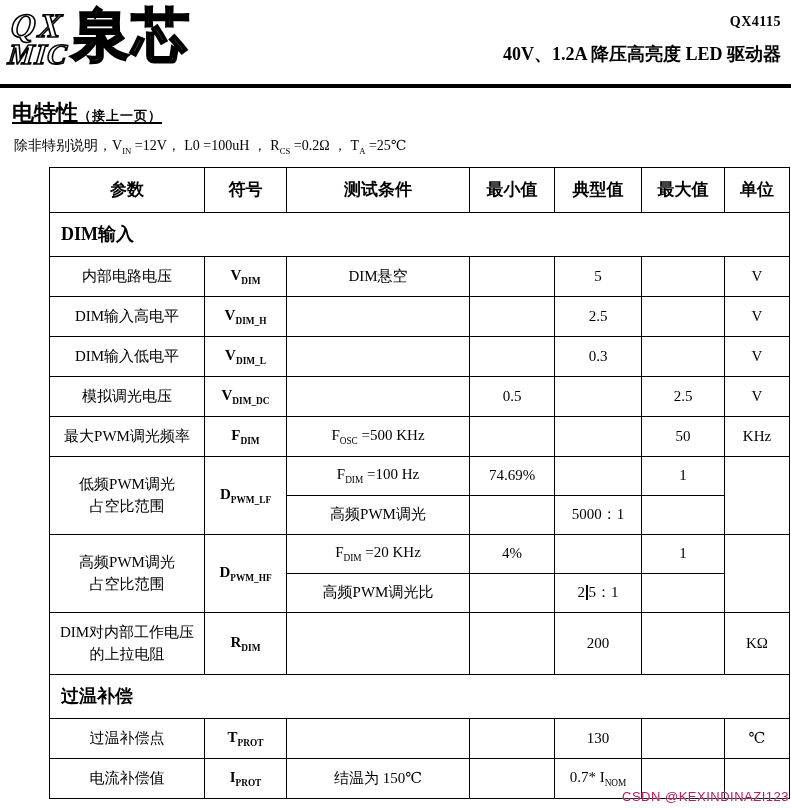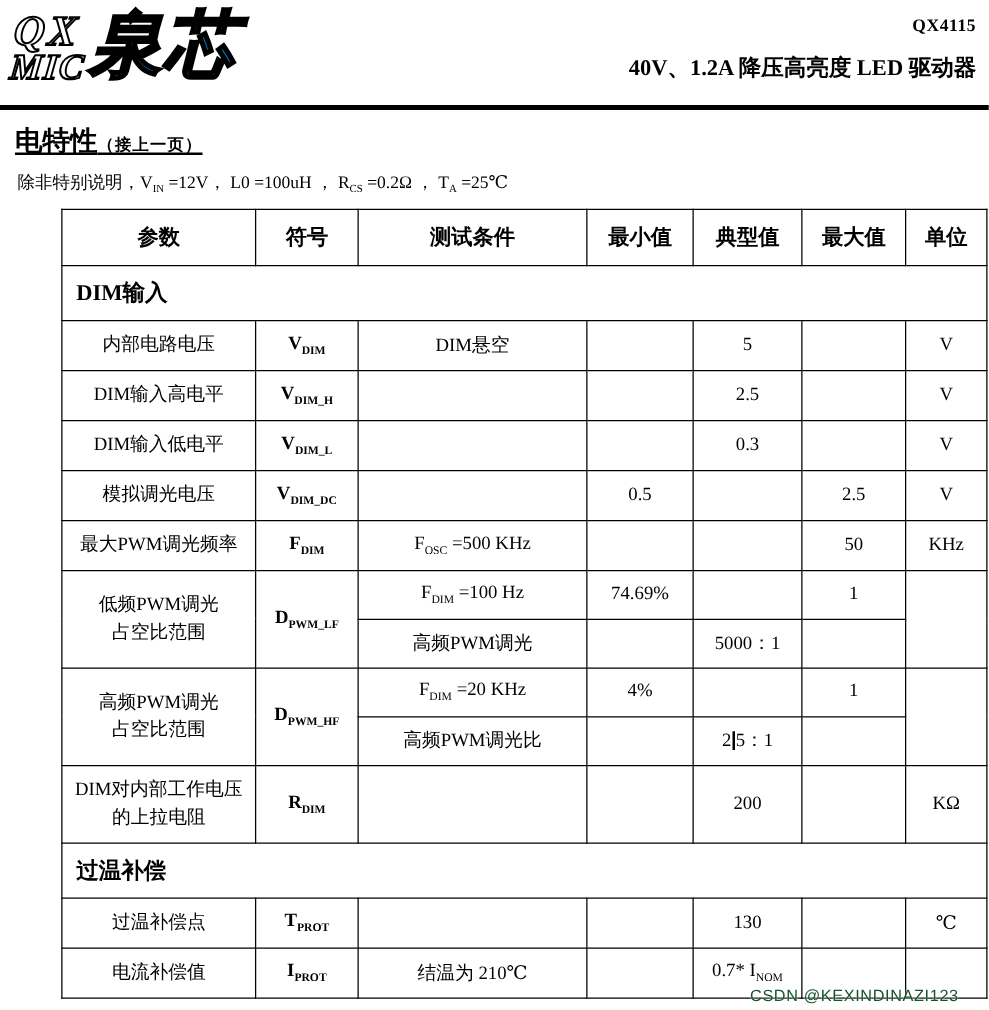--- a/index.html
+++ b/index.html
@@ -16,22 +16,22 @@
     height:88px; padding:6px 10px 0 10px; border-bottom:4px solid #000;
   }
   .logo { display:flex; align-items:flex-start; }
   .logo-latin {
     font-style:italic; font-weight:bold; transform:skewX(-6deg);
     color:#fff; -webkit-text-stroke:1.6px #000; line-height:0.92; padding-top:4px;
   }
   .logo-qx  { font-size:34px; letter-spacing:3px; }
   .logo-mic { font-size:29px; letter-spacing:1px; }
   .logo-cn {
-    font-size:58px; font-weight:bold; font-style:italic; line-height:1.05;
-    color:#0369a1; -webkit-text-stroke:2.2px #000; margin-left:2px; letter-spacing:2px;
+    font-size:58px; font-weight:bold; line-height:1.05;
+    color:#4d7c0f; -webkit-text-stroke:2.2px #000; margin-left:2px; letter-spacing:2px;
   }
   .header-right { text-align:right; padding-top:8px; }
   .part-number  { font-size:14px; font-weight:bold; margin-bottom:12px; letter-spacing:0.5px; }
   .doc-subtitle { font-size:18px; font-weight:bold; }
 
   
   .page-title { margin:10px 0 0 12px; font-size:22px; font-weight:bold;text-decoration:underline; }
   .page-title .note { font-size:13px; font-weight:bold; letter-spacing:1px; }
   .conditions { margin:9px 0 0 14px; font-size:14px; }
 
@@ -56,23 +56,23 @@
   .spec-table td.param  { white-space:pre-line; line-height:1.5; }
   .spec-table td.symbol { font-weight:bold; }
   sub { font-size:0.62em; }
   .caret {
     display:inline-block; width:1.5px; height:15px; background:#000;
     vertical-align:-3px; margin:0 1px;
   }
 
   
   .watermark {
-    position:absolute; right:24px; bottom:4px;
+    position:absolute; right:2px; bottom:4px;
     font-family:"Liberation Sans","DejaVu Sans",sans-serif;
-    font-size:13px; color:#14532d; text-shadow:0 0 2px #fff; letter-spacing:0.5px;
+    font-size:13px; color:#be185d; text-shadow:0 0 2px #fff; letter-spacing:0.5px;
   }
 </style>
 </head>
 <body>
 
 <div class="page">
 
   <header class="header">
     <div class="logo">
       <div class="logo-latin">
@@ -211,21 +211,21 @@
           <td class="symbol">T<sub>PROT</sub></td>
           <td class="cond"></td>
           <td class="val"></td>
           <td class="val">130</td>
           <td class="val"></td>
           <td class="unit">℃</td>
         </tr>
         <tr>
           <td class="param">电流补偿值</td>
           <td class="symbol">I<sub>PROT</sub></td>
-          <td class="cond">结温为 210℃</td>
+          <td class="cond">结温为 150℃</td>
           <td class="val"></td>
           <td class="val">0.7* I<sub>NOM</sub></td>
           <td class="val"></td>
           <td class="unit"></td>
         </tr>
       </tbody>
   </table>
 
   <div class="watermark">CSDN @KEXINDINAZI123</div>
 

